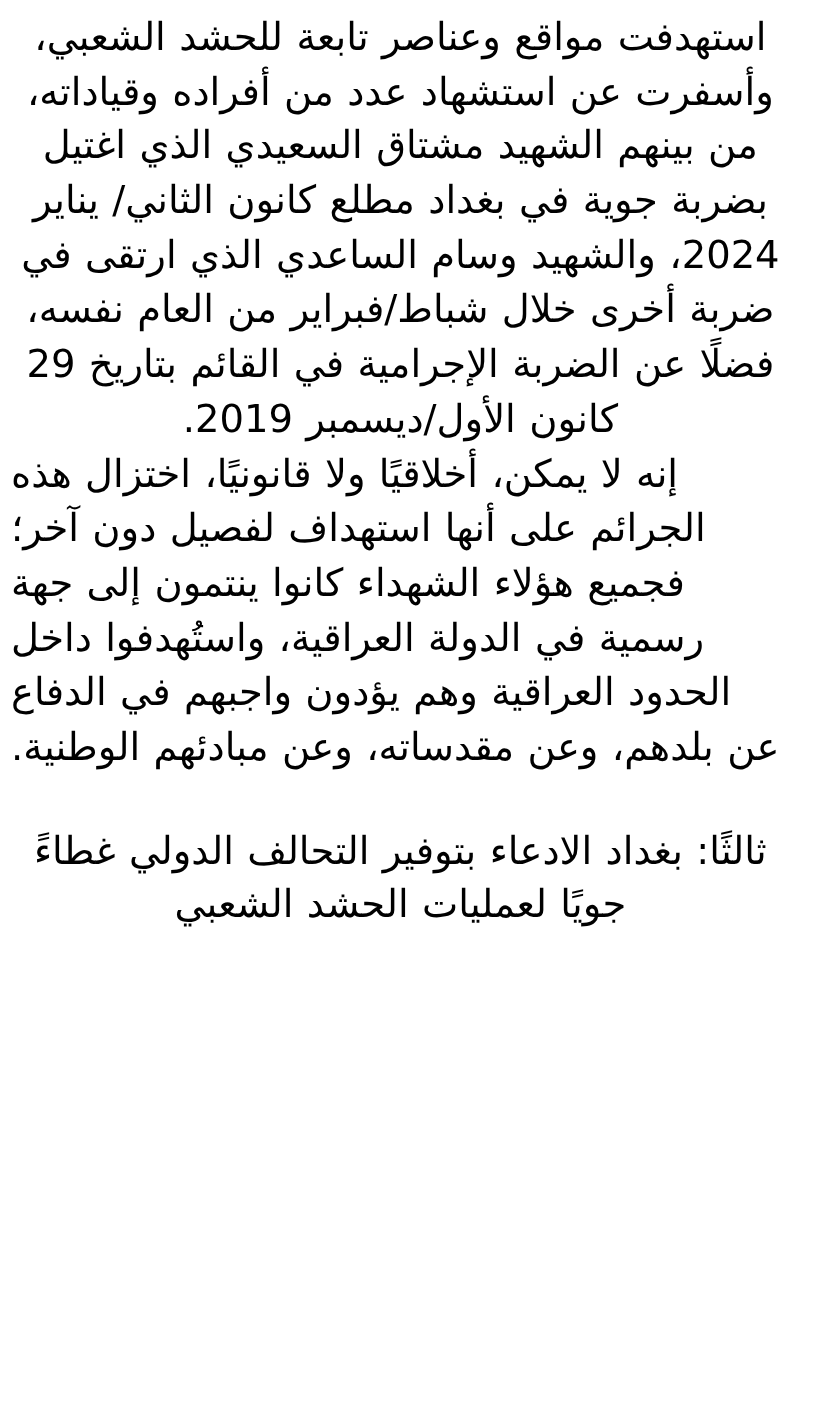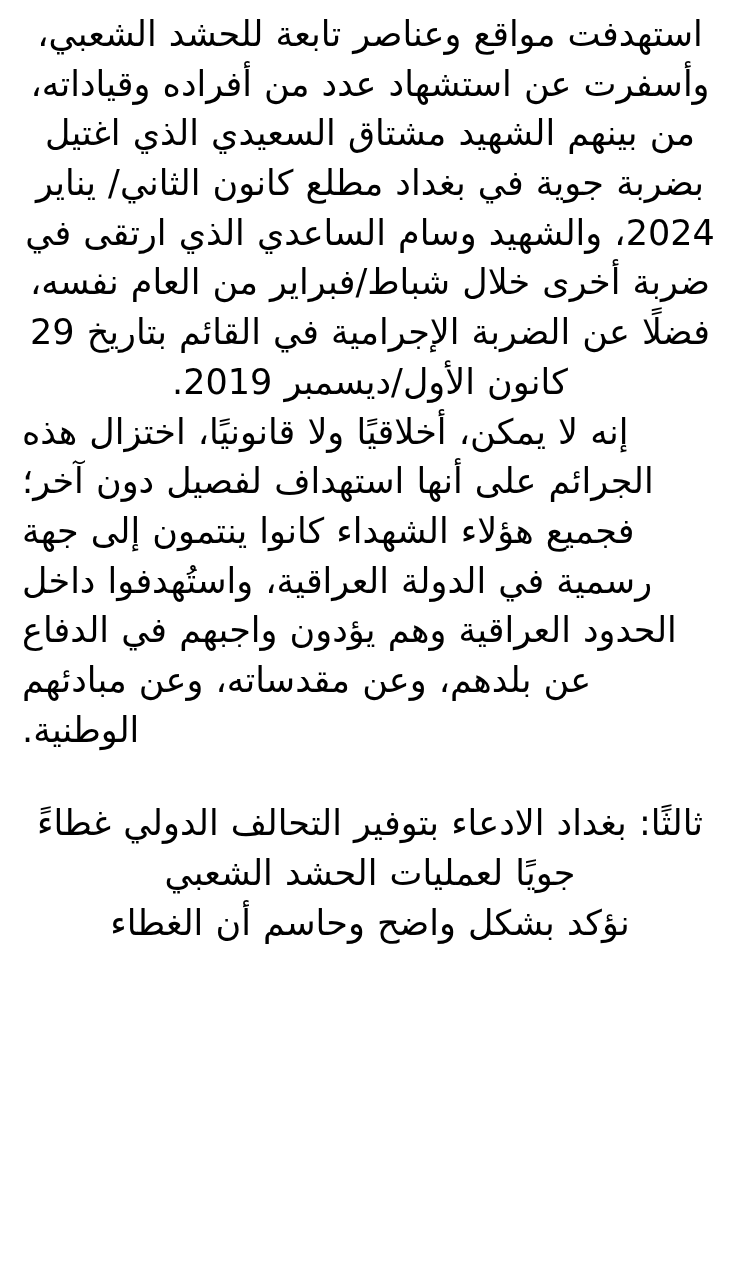--- a/index.html
+++ b/index.html
@@ -11,21 +11,21 @@
     width: 740px;
     height: 1280px;
     overflow: hidden;
     font-family: "DejaVu Sans", "Liberation Sans", sans-serif;
     color: #000000;
   }
   .page {
     width: 740px;
     height: 1280px;
     box-sizing: border-box;
-    padding: 10px 22px 0 22px;
+    padding: 10px 22px 0 10px;
     display: flex;
     flex-direction: column;
     align-items: stretch;
     background: #ffffff;
   }
   .para {
     direction: rtl;
     text-align: center;
     font-size: 35px;
     line-height: 1.42;
@@ -51,14 +51,13 @@
   }
 </style>
 </head>
 <body>
 
 <div class="page">
   <div class="para block-1">استهدفت مواقع وعناصر تابعة للحشد الشعبي، وأسفرت عن استشهاد عدد من أفراده وقياداته، من بينهم الشهيد مشتاق السعيدي الذي اغتيل بضربة جوية في بغداد مطلع كانون الثاني/ يناير 2024، والشهيد وسام الساعدي الذي ارتقى في ضربة أخرى خلال شباط/فبراير من العام نفسه، فضلًا عن الضربة الإجرامية في القائم بتاريخ 29 كانون الأول/ديسمبر 2019.</div>
   <div class="para block-2">إنه لا يمكن، أخلاقيًا ولا قانونيًا، اختزال هذه الجرائم على أنها استهداف لفصيل دون آخر؛ فجميع هؤلاء الشهداء كانوا ينتمون إلى جهة رسمية في الدولة العراقية، واستُهدفوا داخل الحدود العراقية وهم يؤدون واجبهم في الدفاع عن بلدهم، وعن مقدساته، وعن مبادئهم الوطنية.</div>
   <div class="spacer"></div>
   <div class="para block-3">ثالثًا: بغداد الادعاء بتوفير التحالف الدولي غطاءً جويًا لعمليات الحشد الشعبي</div>
-  <div class="para block-4">نؤكد بشكل واضح وحاسم أن الغطاء</div>
 </div>
 
 </body></html>

